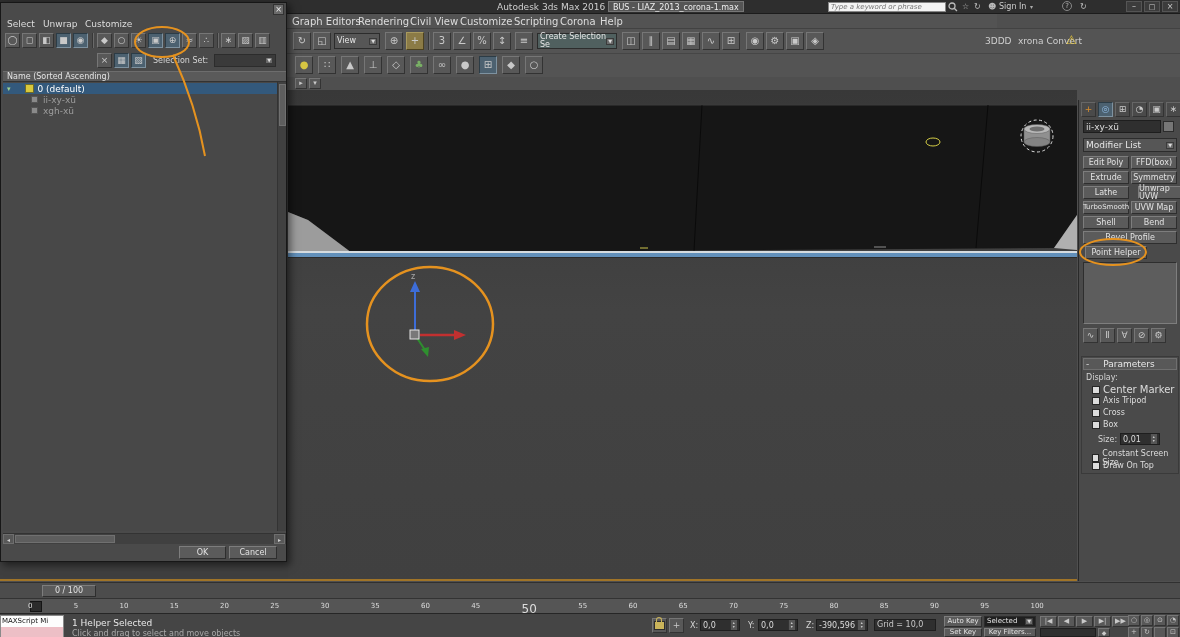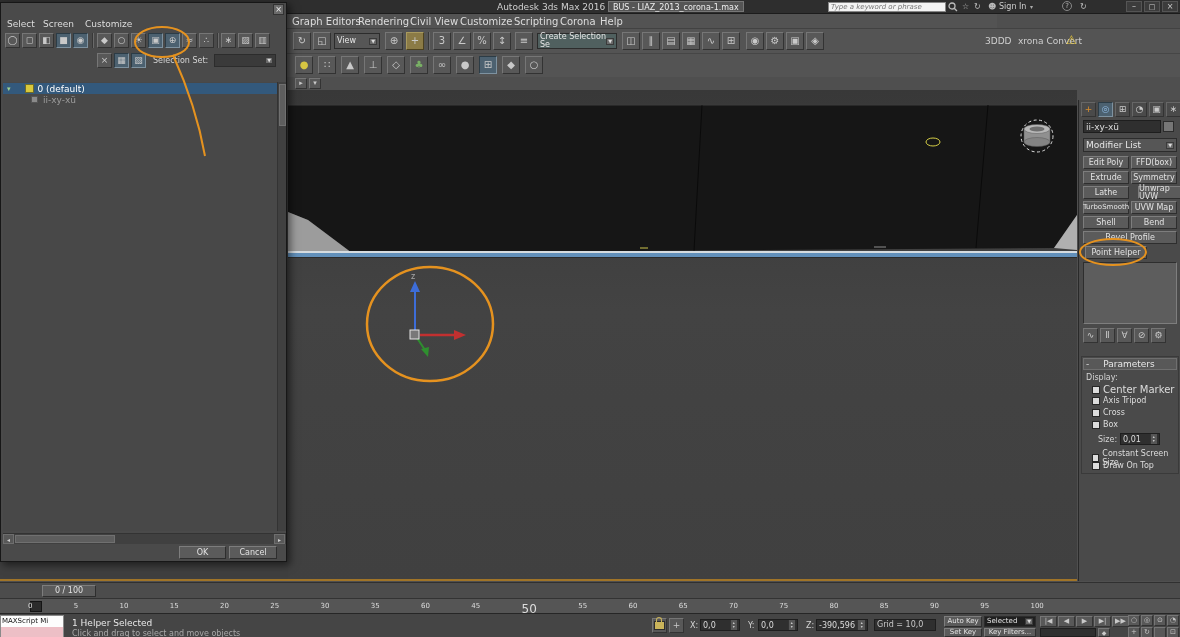--- a/index.html
+++ b/index.html
@@ -332,21 +332,21 @@
   <div class="ico xs" style="left:1167px;top:1px">◔</div>
   <div class="ico xs" style="left:1128px;top:13px">+</div>
   <div class="ico xs" style="left:1141px;top:13px">↻</div>
   <div class="ico xs" style="left:1154px;top:13px"></div>
   <div class="ico xs" style="left:1167px;top:13px">⊡</div>
 </div>
 
 <div class="abs" style="left:0;top:2px;width:287px;height:560px;background:#4a4a4a;border:1px solid #171717;box-shadow:3px 3px 8px rgba(0,0,0,0.55);z-index:40">
   <span class="abs" style="left:272px;top:1px;width:11px;height:11px;background:#6a6a6a;border:1px solid #333;font-size:8px;color:#eee;display:flex;align-items:center;justify-content:center">×</span>
   <span class="abs" style="left:6px;top:16px;font-size:9px">Select</span>
-  <span class="abs" style="left:42px;top:16px;font-size:9px">Screen</span>
+  <span class="abs" style="left:42px;top:16px;font-size:9px">Unwrap</span>
   <span class="abs" style="left:84px;top:16px;font-size:9px">Customize</span>
 
   <div class="ico sm" style="left:4px;top:30px">◯</div>
   <div class="ico sm" style="left:21px;top:30px">◻</div>
   <div class="ico sm" style="left:38px;top:30px">◧</div>
   <div class="ico sm pressed" style="left:55px;top:30px">■</div>
   <div class="ico sm pressed" style="left:72px;top:30px">◉</div>
   <div class="divider" style="left:91px;top:30px;height:15px"></div>
   <div class="ico sm" style="left:96px;top:30px">◆</div>
   <div class="ico sm" style="left:113px;top:30px">○</div>
@@ -362,30 +362,37 @@
 
   <div class="ico sm" style="left:96px;top:50px">×</div>
   <div class="ico sm pressed" style="left:113px;top:50px">▦</div>
   <div class="ico sm pressed" style="left:130px;top:50px">▧</div>
   <span class="lbl" style="left:152px;top:54px">Selection Set:</span>
   <div class="combo" style="left:213px;top:51px;width:62px;height:13px;background:#3a3a3a">
     <span></span>
     <span class="arr">▼</span>
   </div>
 
+  <div class="abs" style="left:2px;top:68px;width:283px;height:11px;background:#5a5a5a;border-top:1px solid #6d6d6d;border-bottom:1px solid #333;display:flex;align-items:center">
+    <span style="font-size:8px;margin-left:4px;color:#e4e4e4">Name (Sorted Ascending)</span>
+  </div>
 
   <div class="abs" style="left:2px;top:79px;width:274px;height:449px;background:#484848">
     <div class="abs" style="left:0;top:1px;width:274px;height:11px;background:#33597c;display:flex;align-items:center">
       <span style="font-size:7px;color:#9fd08f;margin-left:4px">▾</span>
       <span style="width:7px;height:7px;background:#d8c83c;border:1px solid #6e6a2a;margin-left:14px;display:inline-block"></span>
       <span style="font-size:9px;color:#fff;margin-left:4px">0 (default)</span>
     </div>
     <div class="abs" style="left:0;top:12px;width:274px;height:11px;display:flex;align-items:center">
       <span style="width:5px;height:5px;background:#8a8a8a;border:1px solid #555;margin-left:28px;display:inline-block"></span>
       <span style="font-size:9px;color:#9c9c9c;margin-left:5px">ii-xy-xü</span>
+    </div>
+    <div class="abs" style="left:0;top:23px;width:274px;height:11px;display:flex;align-items:center">
+      <span style="width:5px;height:5px;background:#8a8a8a;border:1px solid #555;margin-left:28px;display:inline-block"></span>
+      <span style="font-size:9px;color:#9c9c9c;margin-left:5px">xgh-xü</span>
     </div>
   </div>
 
   <div class="abs" style="left:276px;top:79px;width:9px;height:449px;background:#404040;border-left:1px solid #333">
     <div class="abs" style="left:1px;top:2px;width:7px;height:42px;background:#5e5e5e;border:1px solid #707070"></div>
   </div>
 
   <div class="abs" style="left:2px;top:530px;width:283px;height:11px;background:#404040;border-top:1px solid #333">
     <span class="abs" style="left:0;top:0;width:11px;height:10px;background:#585858;border:1px solid #6e6e6e;font-size:6px;color:#ccc;display:flex;align-items:center;justify-content:center">◂</span>
     <div class="abs" style="left:12px;top:1px;width:100px;height:8px;background:#5e5e5e;border:1px solid #707070"></div>

